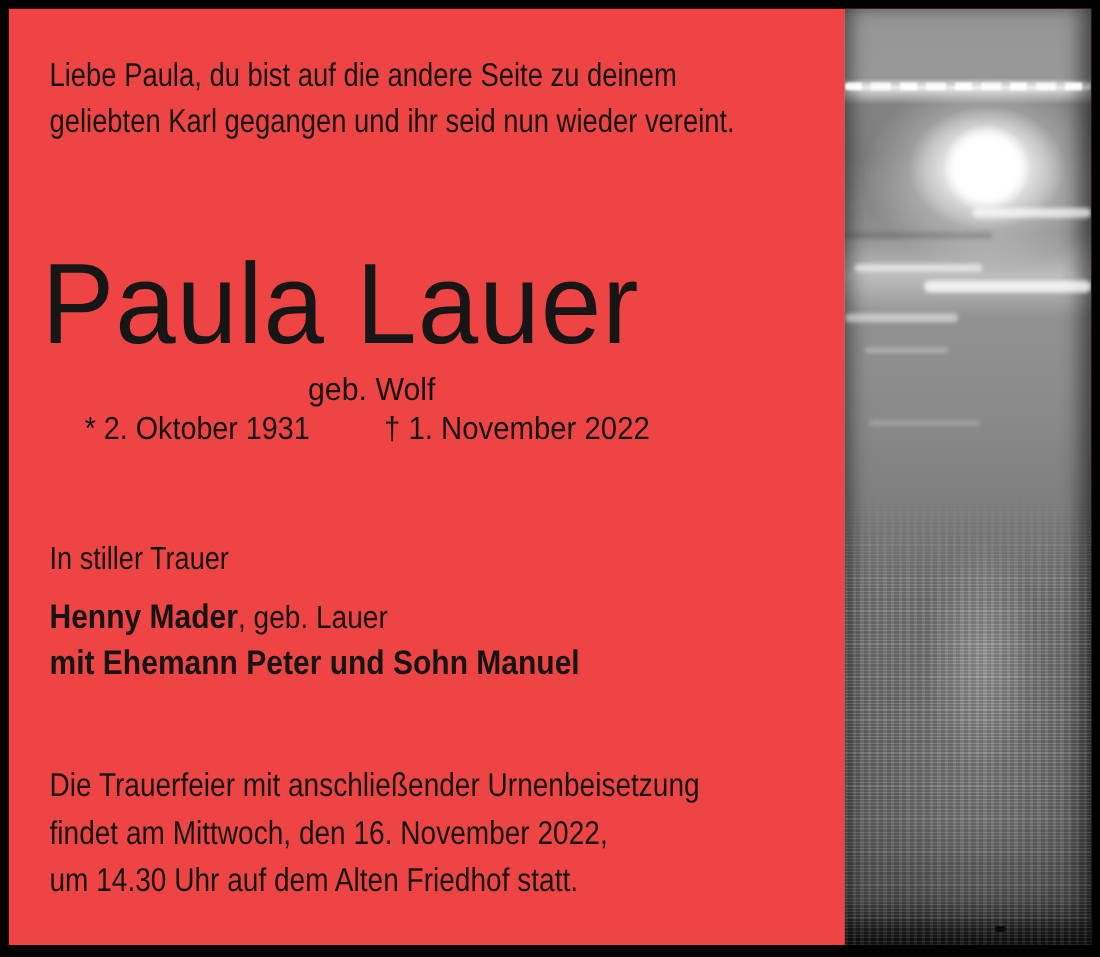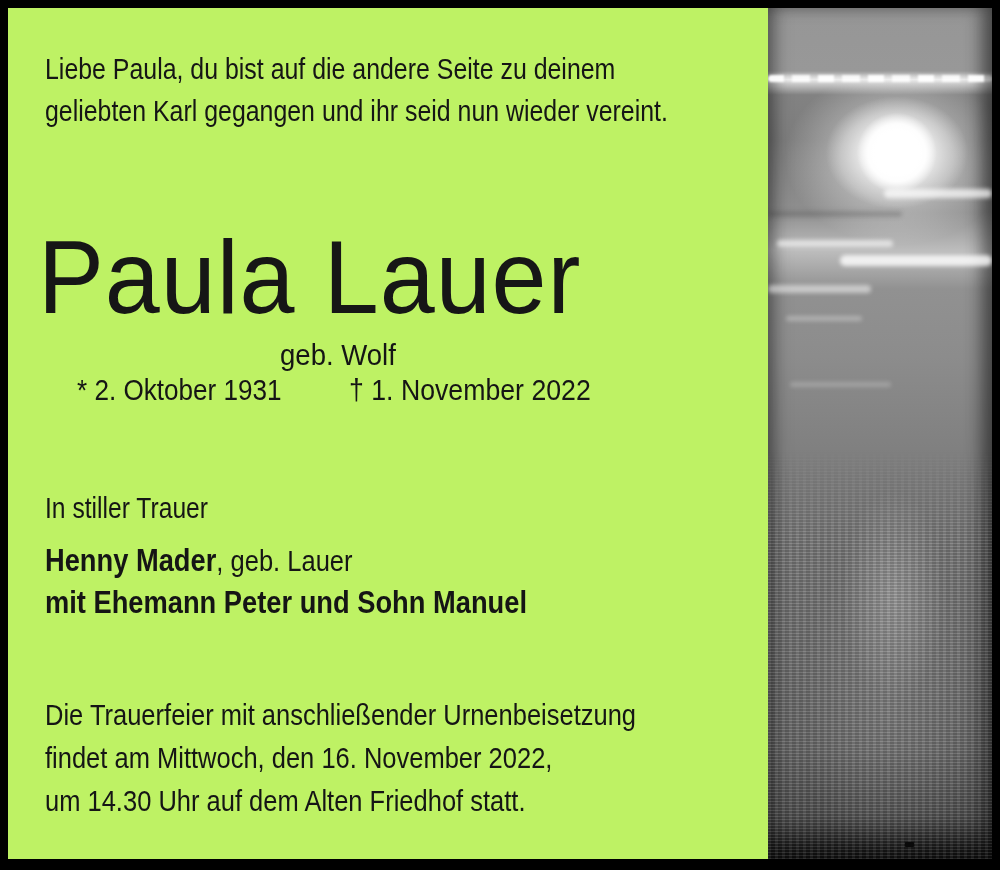--- a/index.html
+++ b/index.html
@@ -9,21 +9,21 @@
     height: 870px;
     background: #ffffff;
     font-family: "Liberation Sans", sans-serif;
   }
   .ad {
     position: absolute;
     left: 0; top: 0;
     width: 1000px;
     height: 870px;
     box-sizing: border-box;
-    background: #bef264;
+    background: #ef4444;
     border: 8px solid #000000;
     border-bottom-width: 11px;
     overflow: hidden;
   }
   .line {
     position: absolute;
     white-space: nowrap;
     color: #151515;
     transform-origin: left top;
     line-height: 1;

